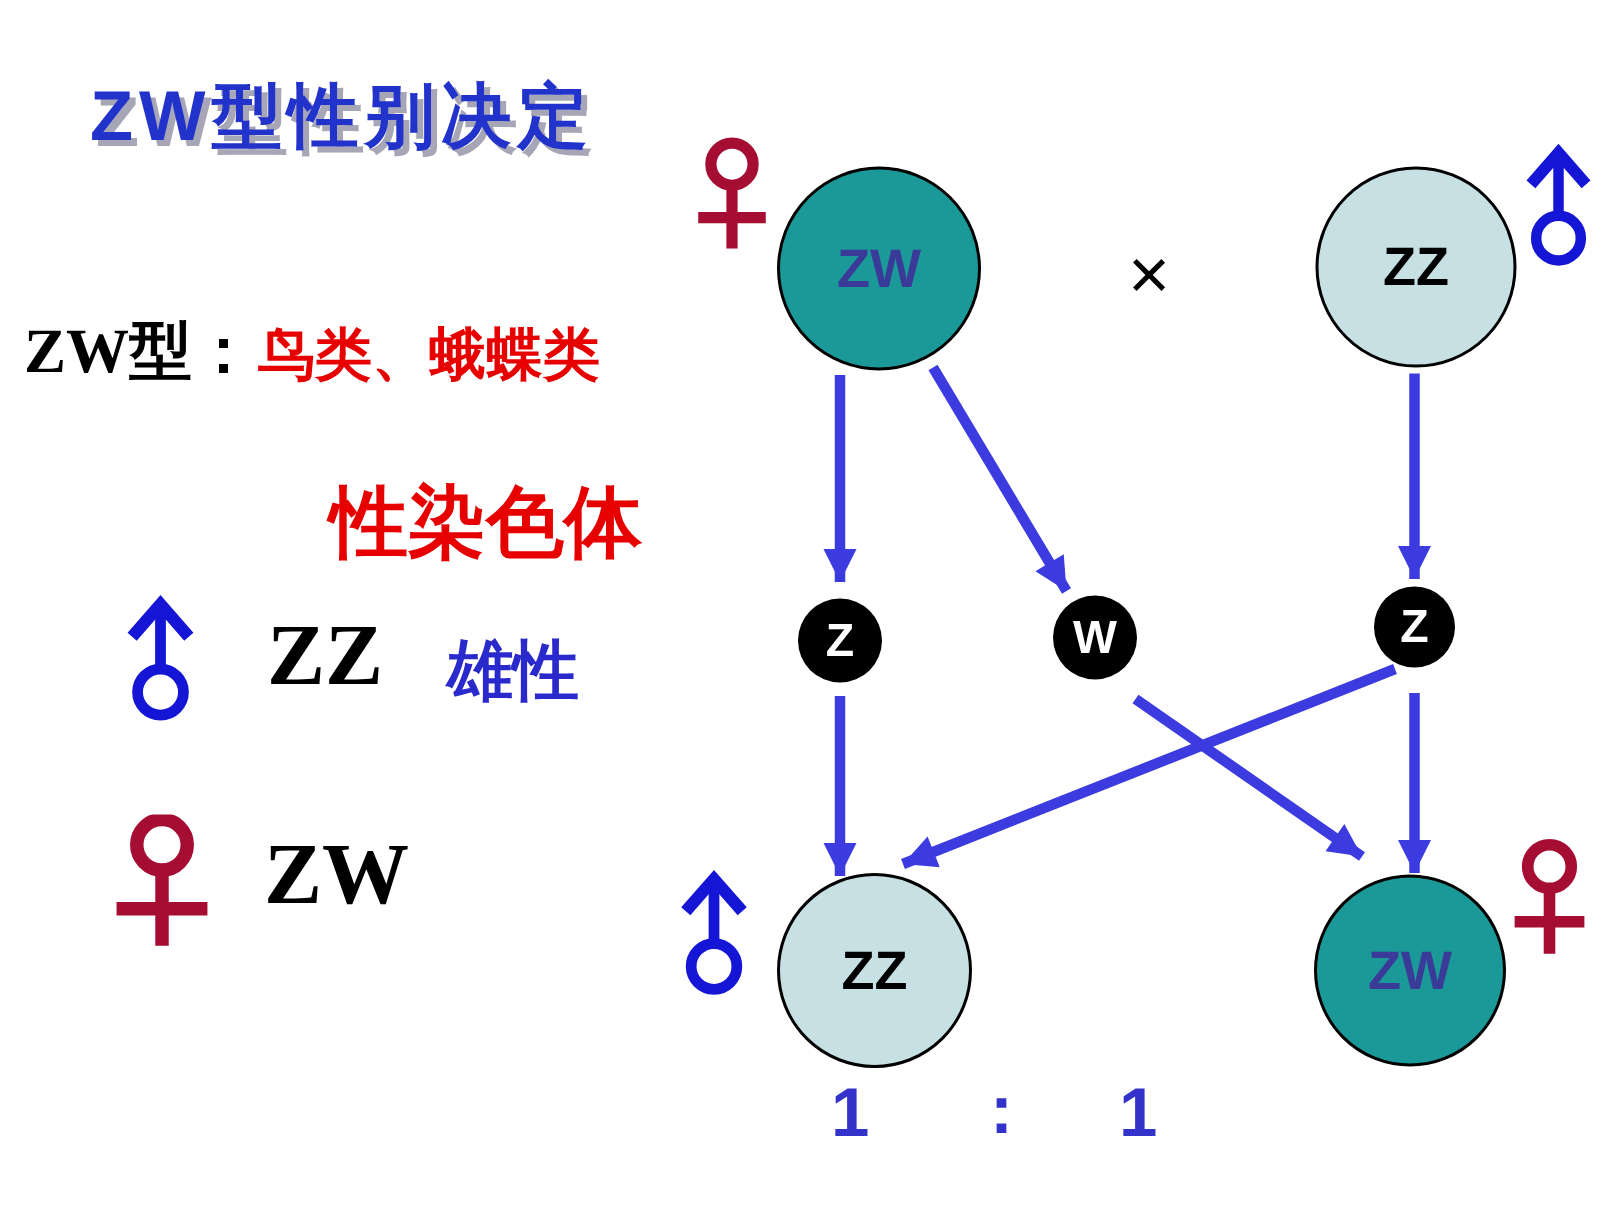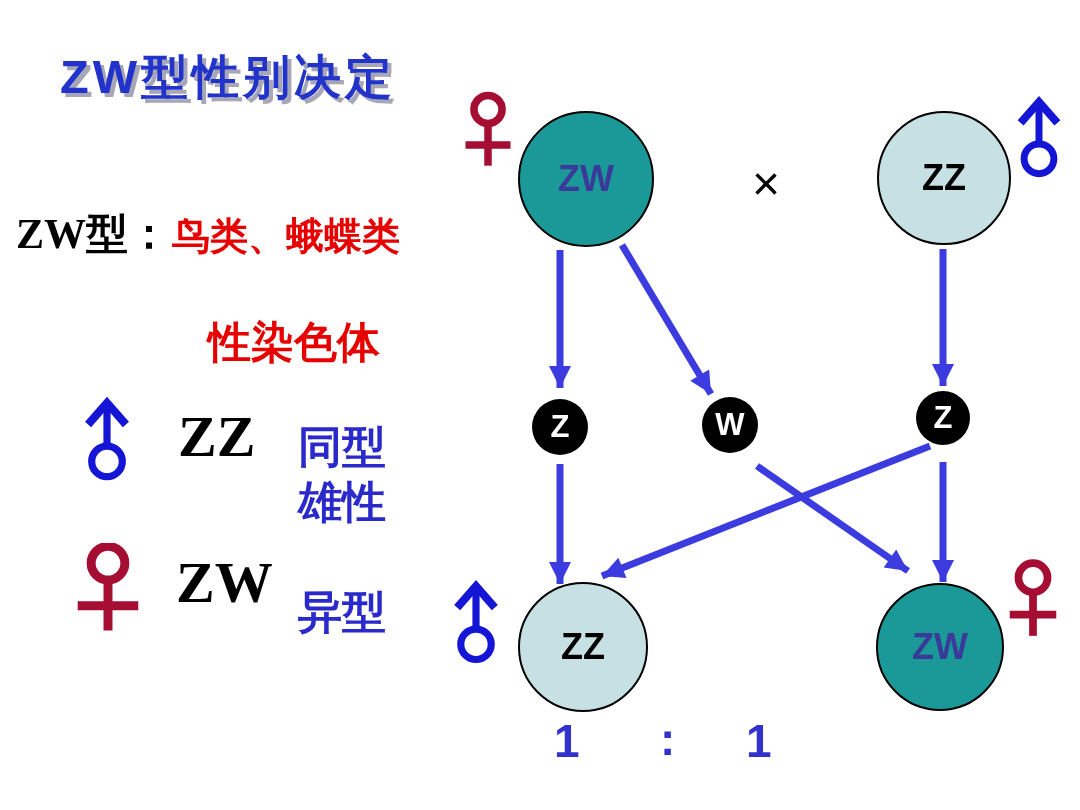--- a/index.html
+++ b/index.html
@@ -35,23 +35,23 @@
   .zw-line{left:16px;top:206px;display:flex;align-items:flex-end;white-space:nowrap;}
   .zw-label{
     font-family:"Liberation Serif",serif;font-weight:700;
     font-size:42px;color:var(--black);
   }
   .zw-value{
     font-family:"Liberation Serif",serif;font-weight:700;
     font-size:38px;color:var(--red);margin-left:2px;
   }
   .chrom{
-    left:208px;top:314px;
+    left:220px;top:314px;
     font-family:Liberation Sans, sans-serif;font-weight:700;
-    font-size:43px;color:var(--red);
+    font-size:52px;color:var(--red);
   }
   .genotype{
     font-family:"Liberation Serif",serif;font-weight:700;
     color:var(--black);font-size:58px;line-height:1;
   }
   .traits{
     font-family:"Liberation Serif",serif;font-weight:700;
     color:var(--text-blue);font-size:44px;line-height:55px;
   }
 
@@ -99,34 +99,32 @@
 
   <span class="abs sym male" style="left:80px;top:394px;width:54px;height:88px;">
     <svg viewBox="0 0 60 96">
       <circle cx="30" cy="74" r="17" stroke-width="8"></circle>
       <line x1="30" y1="57" x2="30" y2="12" stroke-width="8"></line>
       <polyline points="9,33 30,9 51,33" stroke-width="9"></polyline>
     </svg>
   </span>
   <span class="abs genotype" style="left:178px;top:408px;">ZZ</span>
   <div class="abs traits" style="left:298px;top:420px;">
-    <div>同型</div>
     <div>雄性</div>
   </div>
 
   <span class="abs sym female" style="left:72px;top:543px;width:72px;height:92px;">
     <svg viewBox="0 0 64 82">
       <circle cx="32" cy="18" r="15" stroke-width="8"></circle>
       <line x1="32" y1="33" x2="32" y2="78" stroke-width="8"></line>
       <line x1="5" y1="56" x2="59" y2="56" stroke-width="8"></line>
     </svg>
   </span>
   <span class="abs genotype" style="left:176px;top:554px;">ZW</span>
   <div class="abs traits" style="left:298px;top:585px;">
-    <div>异型</div>
   </div>
 
   <svg class="abs arrows">
     <defs>
       <marker id="ah" markerUnits="userSpaceOnUse" markerWidth="28" markerHeight="26" refX="24" refY="13" orient="auto">
         <path d="M2,2 L24,13 L2,24 Z" fill="#3b3bdf" stroke="none"></path>
       </marker>
     </defs>
     <line x1="560" y1="250" x2="560" y2="388" stroke="#3b3bdf" stroke-width="7" marker-end="url(#ah)"></line>
     <line x1="622" y1="245" x2="711" y2="394" stroke="#3b3bdf" stroke-width="7" marker-end="url(#ah)"></line>

